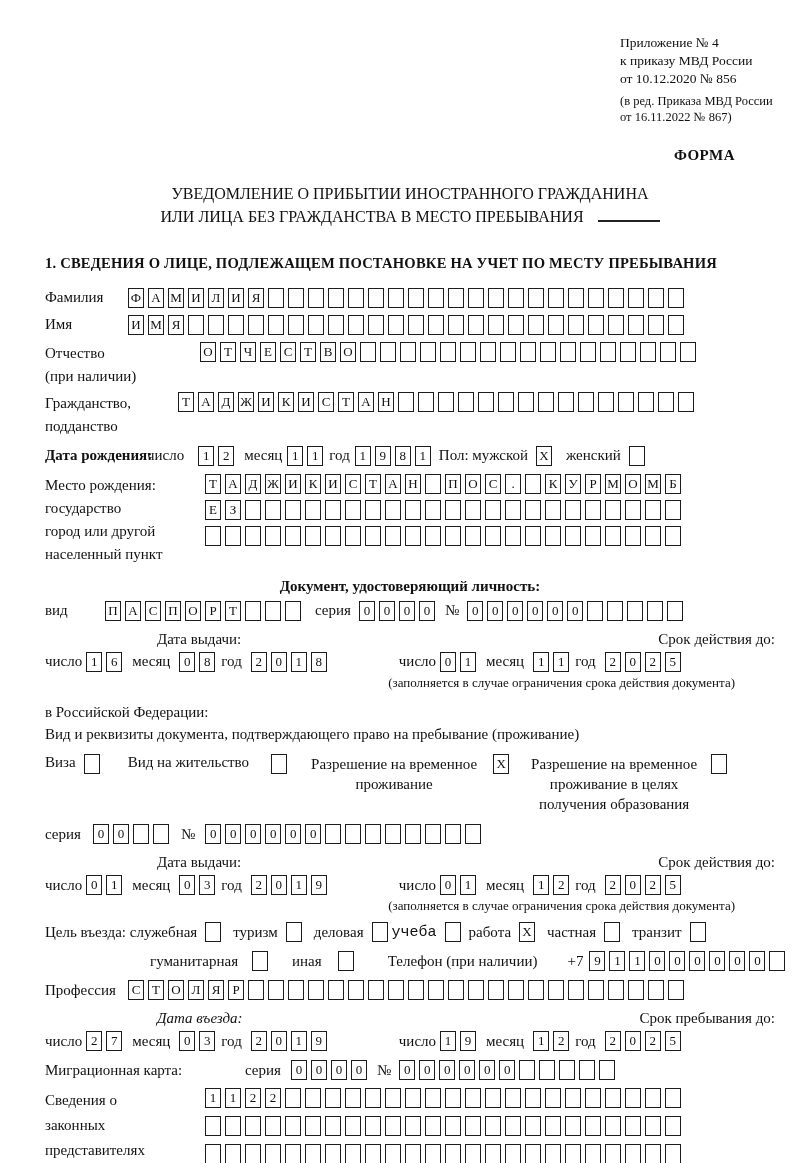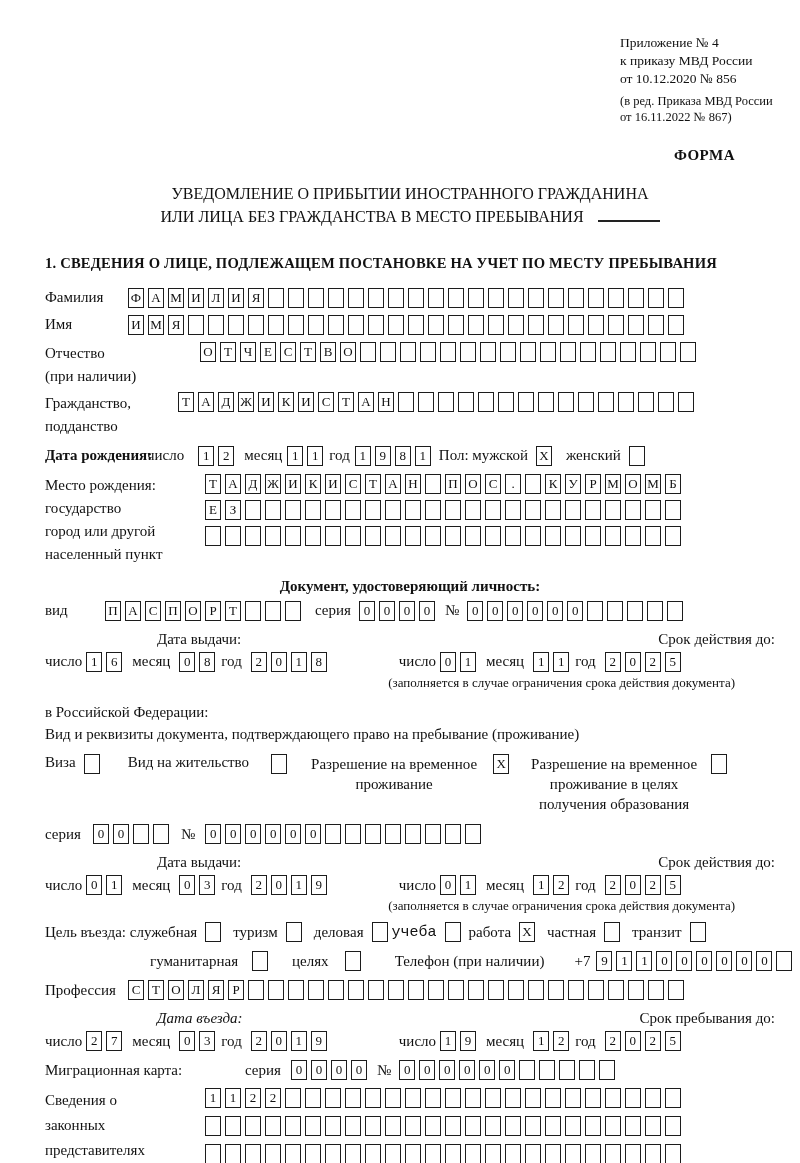--- a/index.html
+++ b/index.html
@@ -513,21 +513,21 @@
   <span class="cell cb">X</span>
   <span class="cb-lab" style="margin-left:12px;">частная</span>
   <span class="cell cb"></span>
   <span class="cb-lab" style="margin-left:12px;">транзит</span>
   <span class="cell cb"></span>
 </div>
 
 <div class="row" style="margin-top:9px;">
   <span class="cb-lab" style="margin-left:105px;">гуманитарная</span>
   <span class="cell cb" style="margin-left:14px;"></span>
-  <span class="cb-lab" style="margin-left:24px;">целях</span>
+  <span class="cb-lab" style="margin-left:24px;">иная</span>
   <span class="cell cb" style="margin-left:16px;"></span>
   <span class="cb-lab" style="margin-left:34px;">Телефон (при наличии)</span>
   <span class="cb-lab" style="margin-left:30px;">+7</span>
   <span class="cells phone-cells">
       <span class="cell">9</span>
       <span class="cell">1</span>
       <span class="cell">1</span>
       <span class="cell">0</span>
       <span class="cell">0</span>
       <span class="cell">0</span>

